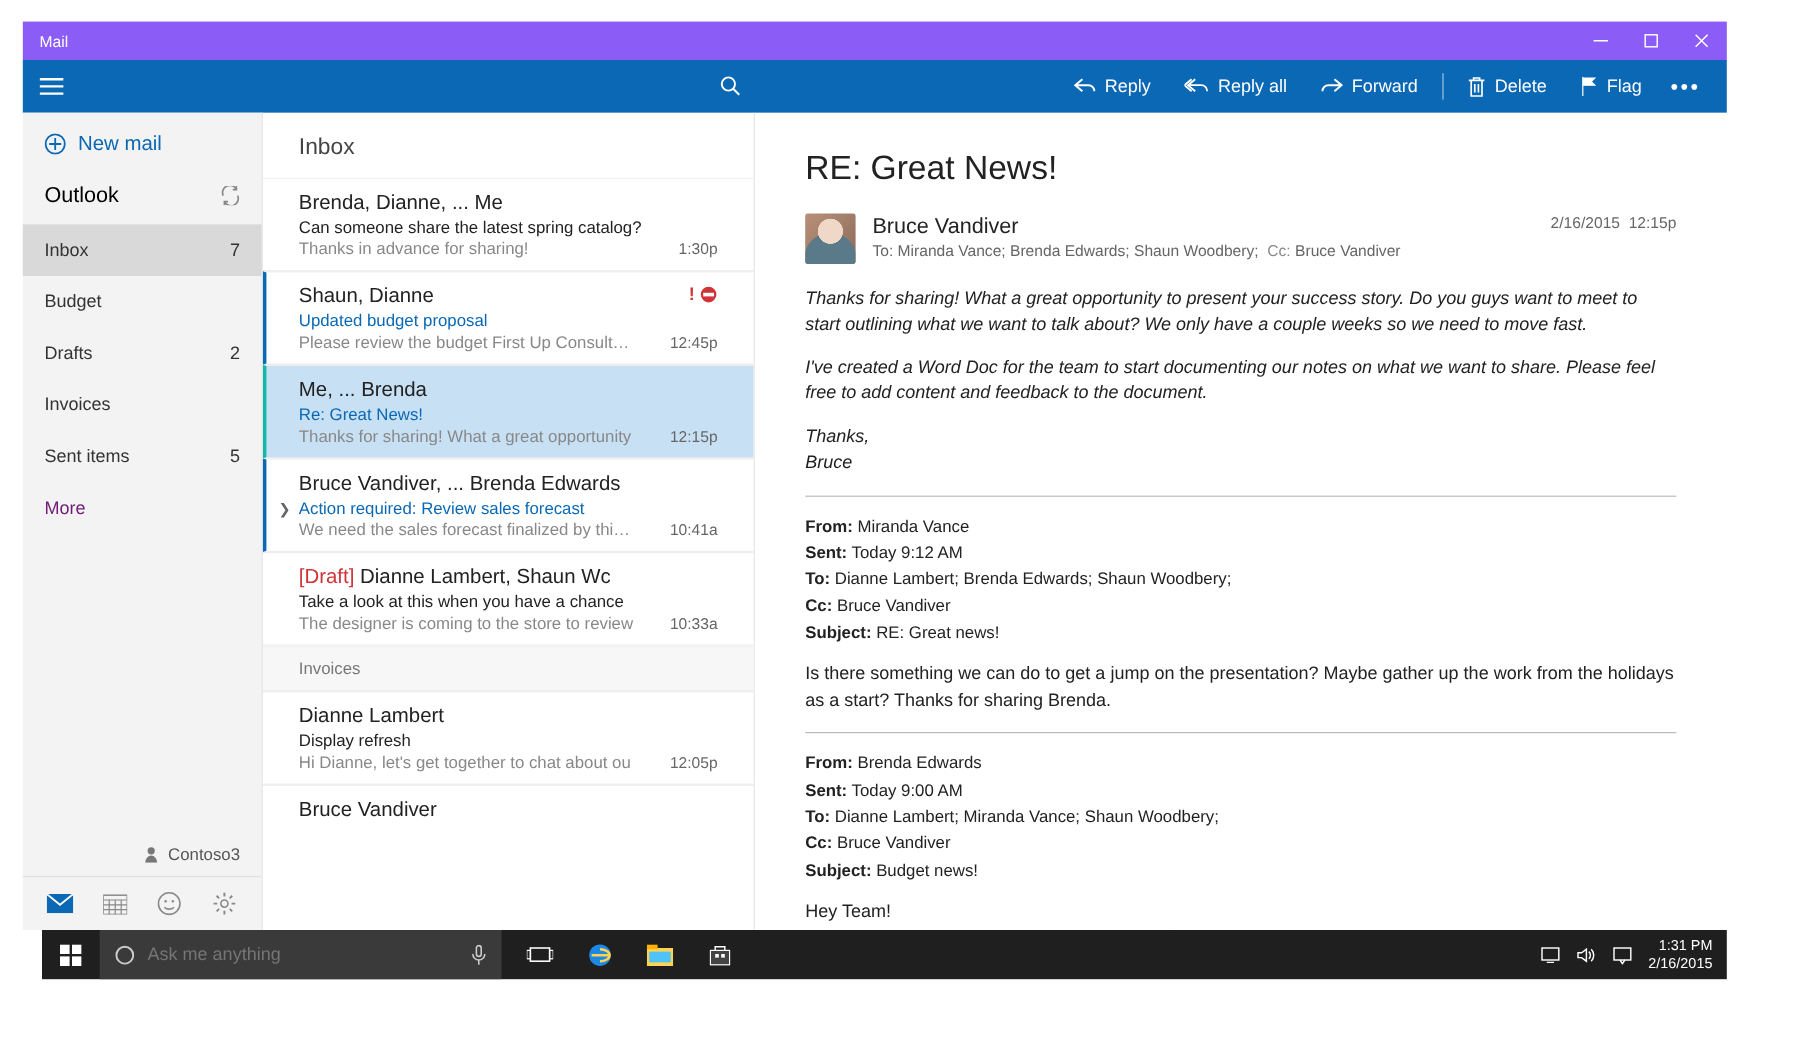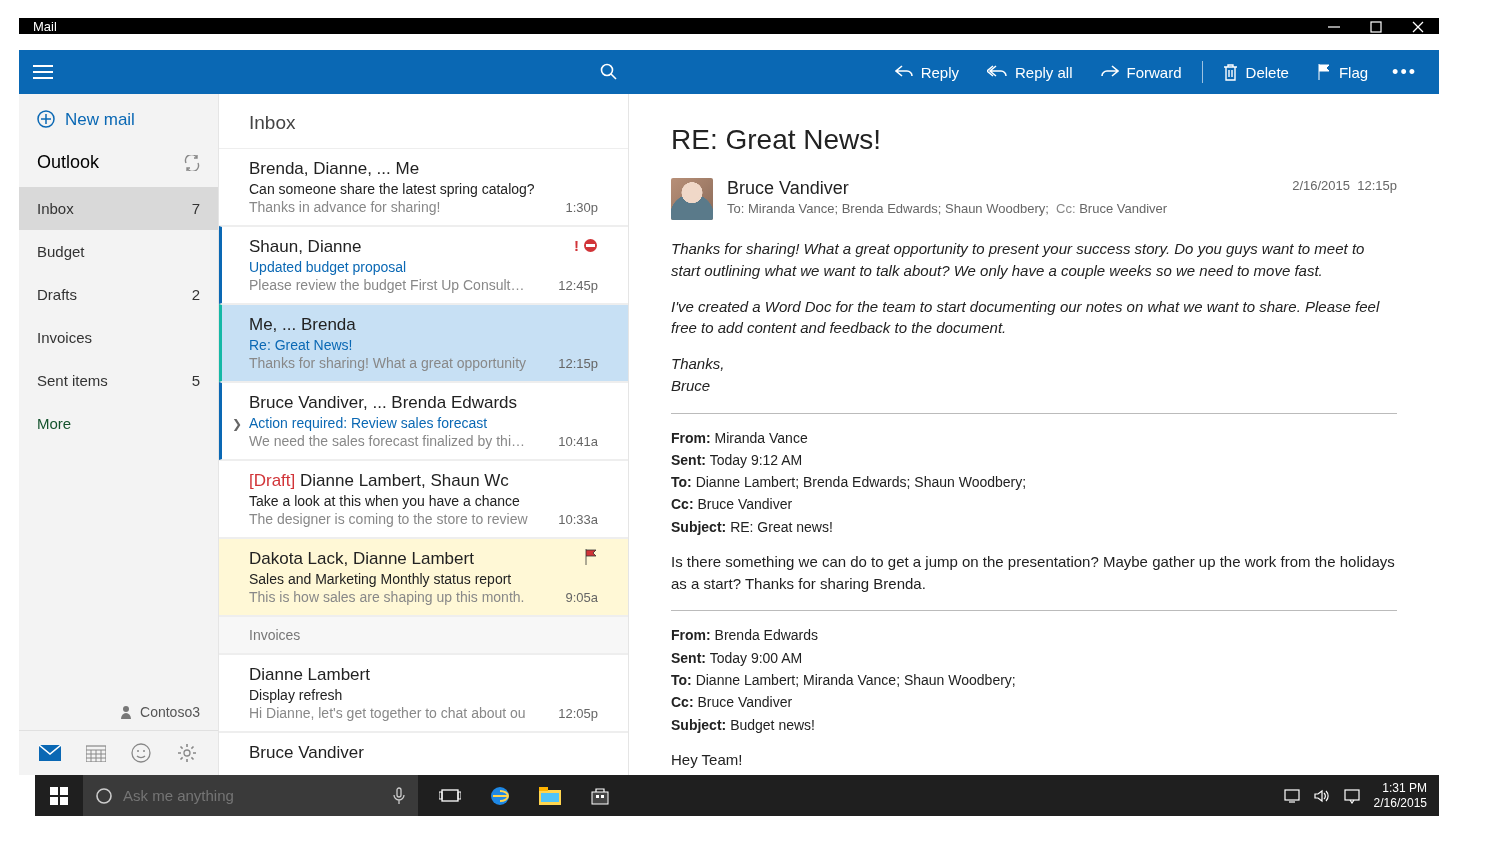--- a/index.html
+++ b/index.html
@@ -1,44 +1,44 @@
 <!DOCTYPE html>
 <html><head>
 <meta charset="utf-8">
 <style>
 * { margin: 0; padding: 0; box-sizing: border-box; font-family: "Segoe UI", Arial, sans-serif; }
 body { width: 1500px; height: 866px; overflow: hidden; background: #fff; position: relative; }
 
 
-.titlebar { background: #000000; color: #fff; height: 16px; display: flex; align-items: flex-end; padding: 0 14px; font-size: 13px; position: absolute; top: 18px; left: 19px; right: 61px; }
+.titlebar { background: #8b5cf6; color: #fff; height: 32px; display: flex; align-items: center; padding: 0 14px; font-size: 13px; position: absolute; top: 18px; left: 19px; right: 61px; }
 .titlebar-actions { margin-left: auto; display: flex; gap: 28px; align-items: center; }
 .titlebar-actions svg { width: 14px; height: 14px; }
 
 
 .ribbon { background: #0a68b4; color: #fff; height: 44px; position: absolute; top: 50px; left: 19px; right: 61px; display: flex; align-items: center; }
 .hamburger { width: 48px; height: 44px; display: flex; align-items: center; justify-content: center; cursor: pointer; }
 .hamburger svg { width: 20px; height: 16px; }
 .ribbon-search { width: 44px; height: 44px; display: flex; align-items: center; justify-content: center; cursor: pointer; position: absolute; left: 568px; }
 .ribbon-actions { margin-left: auto; display: flex; align-items: center; height: 100%; padding-right: 12px; }
 .ribbon-btn { display: flex; align-items: center; gap: 8px; padding: 0 14px; height: 100%; font-size: 15px; cursor: pointer; }
 .ribbon-divider { width: 1px; height: 22px; background: rgba(255,255,255,0.6); margin: 0 6px; }
 .ribbon-more { padding: 0 10px; letter-spacing: 2px; font-size: 18px; }
 
 
 .main { position: absolute; top: 94px; left: 19px; right: 61px; bottom: 91px; display: flex; background: #fff; }
 
 
 .sidebar { width: 200px; background: #f3f3f3; display: flex; flex-direction: column; border-right: 1px solid #e5e5e5; }
-.newmail { color: #0a68b4; font-size: 17px; padding: 16px 18px 14px; display: flex; align-items: flex-start; gap: 10px; cursor: pointer; }
+.newmail { color: #0a68b4; font-size: 17px; padding: 16px 18px 14px; display: flex; align-items: center; gap: 10px; cursor: pointer; }
 .account-row { display: flex; align-items: center; justify-content: space-between; padding: 8px 18px 14px; font-size: 18px; font-weight: 400; }
 .folder-list { flex: 1; }
 .folder { display: flex; align-items: center; justify-content: space-between; padding: 13px 18px; font-size: 15px; color: #333; cursor: pointer; }
 .folder.selected { background: #d9d9d9; }
 .folder-count { color: #333; }
-.folder.more { color: #14532d; }
+.folder.more { color: #701a75; }
 .accounts-footer { padding: 10px 18px; display: flex; align-items: center; justify-content: flex-end; color: #555; font-size: 14px; }
 .sidebar-bottom { display: flex; align-items: center; justify-content: space-around; padding: 10px 8px; border-top: 1px solid #e0e0e0; }
 .sidebar-bottom .bicon { width: 24px; height: 24px; display: flex; align-items: center; justify-content: center; cursor: pointer; color: #666; }
 
 
 .msglist { width: 410px; border-right: 1px solid #e5e5e5; overflow: hidden; display: flex; flex-direction: column; }
 .msglist-header { padding: 18px 30px 14px; font-size: 19px; color: #444; font-weight: 300; }
 .msgs { flex: 1; overflow: hidden; }
 .msg { border-bottom: 1px solid #eee; border-top: 1px solid #eee; padding: 10px 18px 10px 30px; position: relative; cursor: pointer; }
 .msg.unread { border-left: 3px solid #0a68b4; padding-left: 27px; }
@@ -280,31 +280,20 @@
         <div class="msg-subject blue">Action required: Review sales forecast</div>
         <div class="msg-preview">We need the sales forecast finalized by this Frida</div>
         <div class="msg-time">10:41a</div>
       </div>
       <div class="msg">
         <div class="msg-from"><span class="draft-tag">[Draft]</span> <span>Dianne Lambert, Shaun Wc</span></div>
         <div class="msg-subject">Take a look at this when you have a chance</div>
         <div class="msg-preview">The designer is coming to the store to review</div>
         <div class="msg-time">10:33a</div>
       </div>
-      <div class="msg flagged-row">
-        <div class="msg-from">Dakota Lack, Dianne Lambert</div>
-        <div class="msg-subject">Sales and Marketing Monthly status report</div>
-        <div class="msg-preview">This is how sales are shaping up this month.</div>
-        <div class="msg-time">9:05a</div>
-        <div class="msg-icons">
-          <svg width="14" height="16" viewBox="0 0 14 16">
-              <path d="M2 0 V16 M2 1 H12 L9 4 L12 7 H2" fill="#d13438" stroke="#333" stroke-width="0.8"></path>
-            </svg>
-        </div>
-      </div>
       <div class="section-header">Invoices</div>
       <div class="msg">
         <div class="msg-from">Dianne Lambert</div>
         <div class="msg-subject">Display refresh</div>
         <div class="msg-preview">Hi Dianne, let's get together to chat about ou</div>
         <div class="msg-time">12:05p</div>
       </div>
       <div class="msg" style="border-bottom:none">
         <div class="msg-from">Bruce Vandiver</div>
       </div>

